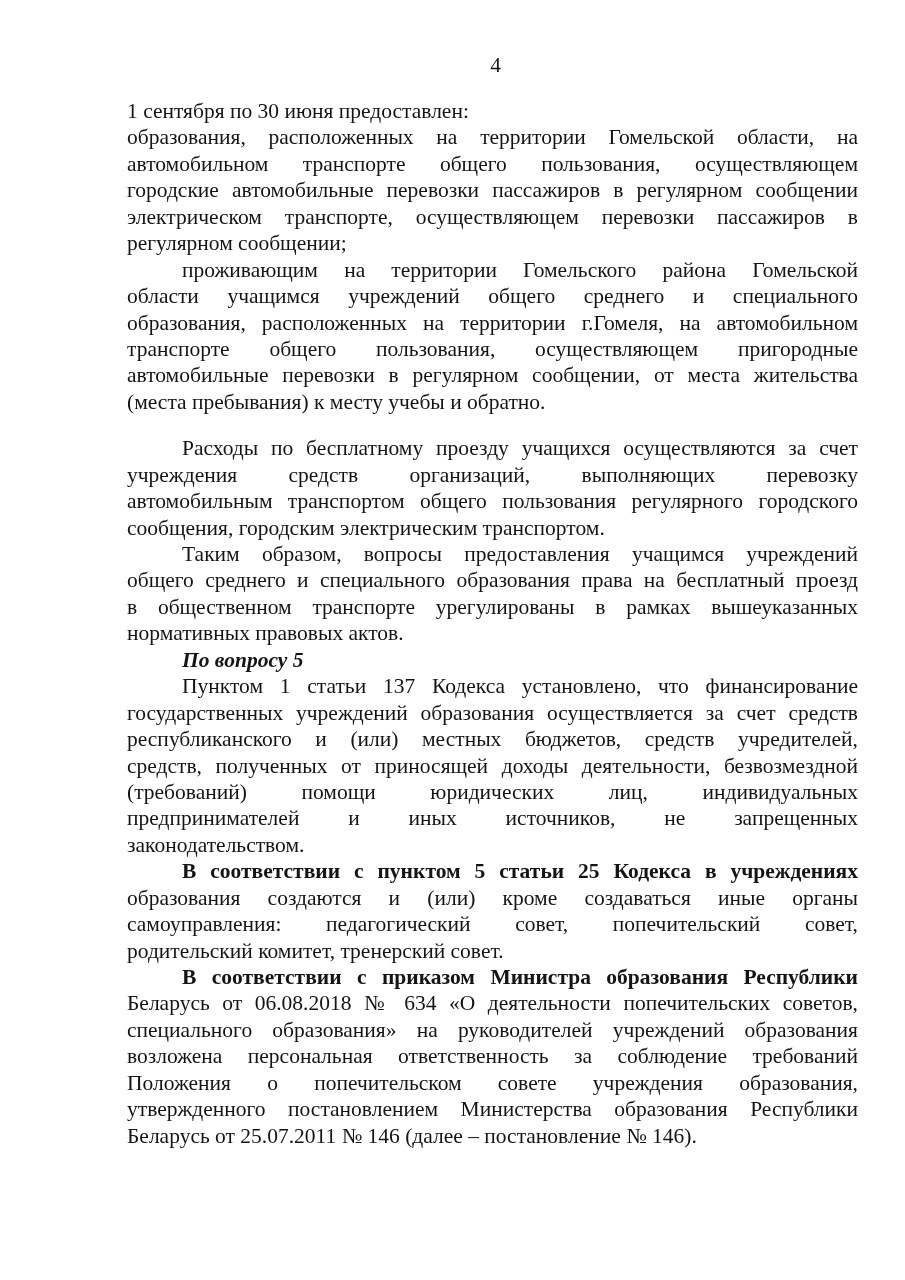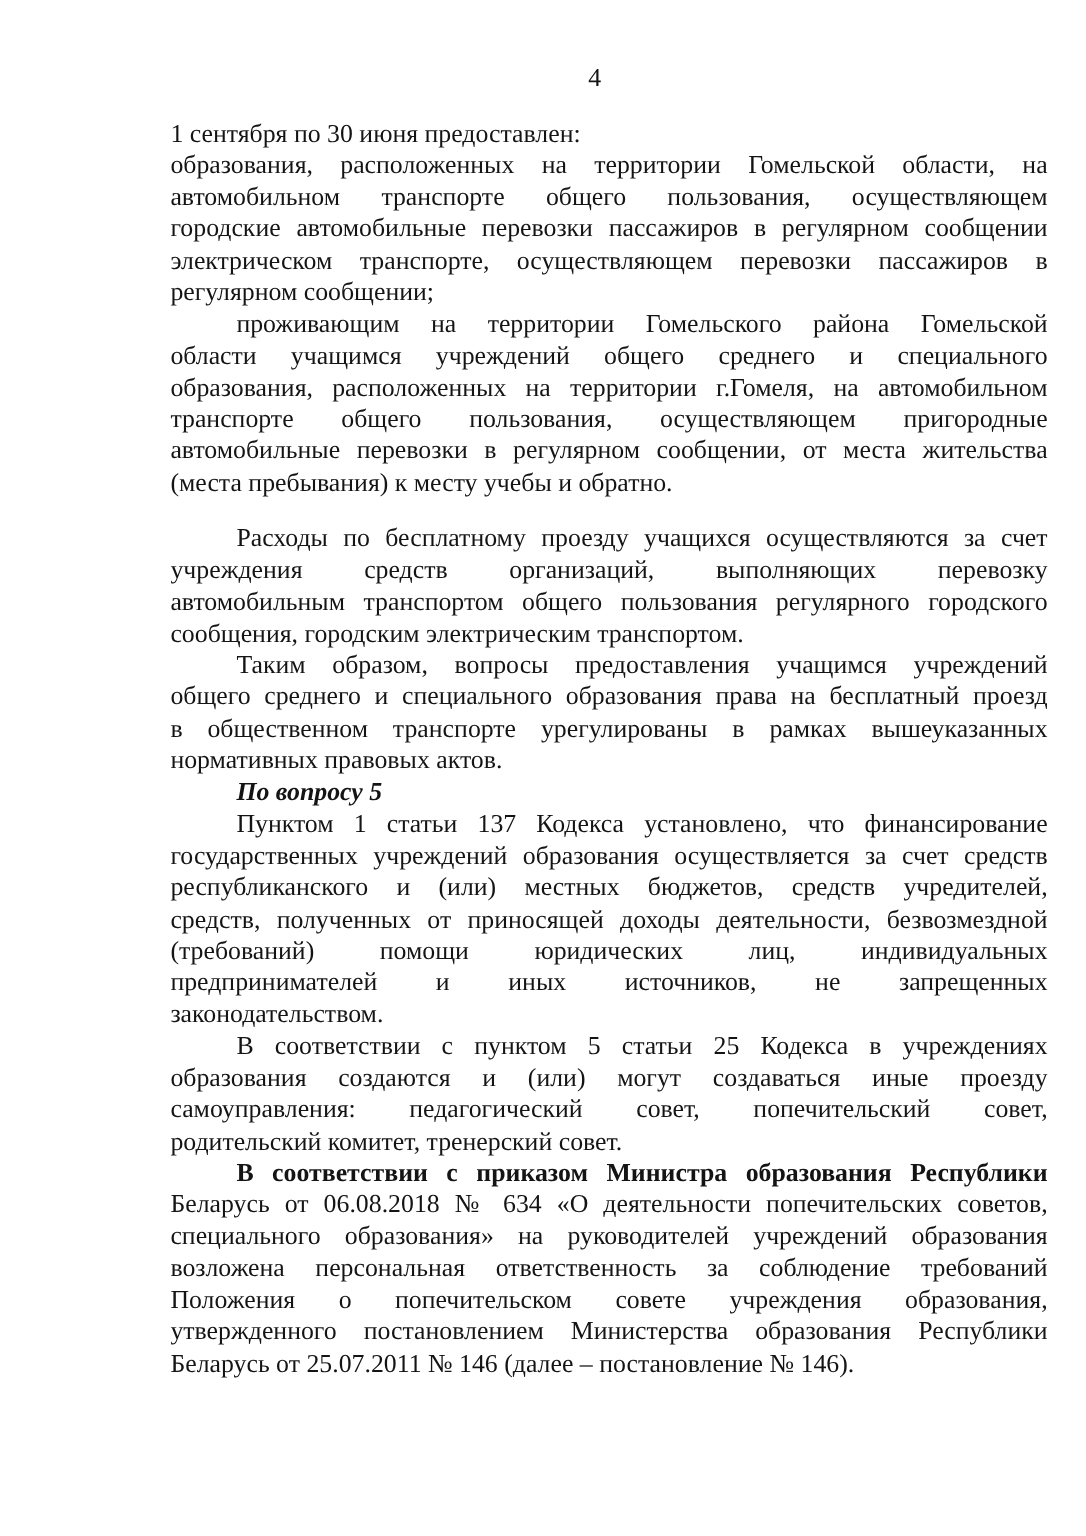--- a/index.html
+++ b/index.html
@@ -24,21 +24,21 @@
     position: absolute;
     left: 130px;
     top: 52px;
     width: 731px;
     text-align: center;
     font-size: 21.5px;
     line-height: 26.45px;
   }
   .text-block {
     position: absolute;
-    left: 142px;
+    left: 127px;
     top: 98px;
     width: 731px;
     font-size: 21.5px;
     line-height: 26.45px;
   }
   .line {
     text-align: justify;
     text-align-last: justify;
     white-space: normal;
     overflow: hidden;
@@ -80,22 +80,22 @@
       <div class="line">в общественном транспорте урегулированы в рамках вышеуказанных</div>
       <div class="line para-end">нормативных правовых актов.</div>
       <div class="line para-end heading" style="padding-left: 55px;">По вопросу 5</div>
       <div class="line" style="padding-left: 55px;">Пунктом 1 статьи 137 Кодекса установлено, что финансирование</div>
       <div class="line">государственных учреждений образования осуществляется за счет средств</div>
       <div class="line">республиканского и (или) местных бюджетов, средств учредителей,</div>
       <div class="line">средств, полученных от приносящей доходы деятельности, безвозмездной</div>
       <div class="line">(требований) помощи юридических лиц, индивидуальных</div>
       <div class="line">предпринимателей и иных источников, не запрещенных</div>
       <div class="line para-end">законодательством.</div>
-      <div class="line" style="padding-left: 55px;">В соответствии с пунктом 5 статьи 25 Кодекса в учреждениях</div>
-      <div class="line">образования создаются и (или) могут создаваться иные проезду</div>
+      <div class="line" style="padding-left: 55px; font-weight: bold;">В соответствии с пунктом 5 статьи 25 Кодекса в учреждениях</div>
+      <div class="line">образования создаются и (или) кроме создаваться иные органы</div>
       <div class="line">самоуправления: педагогический совет, попечительский совет,</div>
       <div class="line para-end">родительский комитет, тренерский совет.</div>
       <div class="line" style="padding-left: 55px; font-weight: bold;">В соответствии с приказом Министра образования Республики</div>
       <div class="line">Беларусь от 06.08.2018 № 634 «О деятельности попечительских советов,</div>
       <div class="line">специального образования» на руководителей учреждений образования</div>
       <div class="line">возложена персональная ответственность за соблюдение требований</div>
       <div class="line">Положения о попечительском совете учреждения образования,</div>
       <div class="line">утвержденного постановлением Министерства образования Республики</div>
       <div class="line para-end">Беларусь от 25.07.2011 № 146 (далее – постановление № 146).</div>
     </div>

